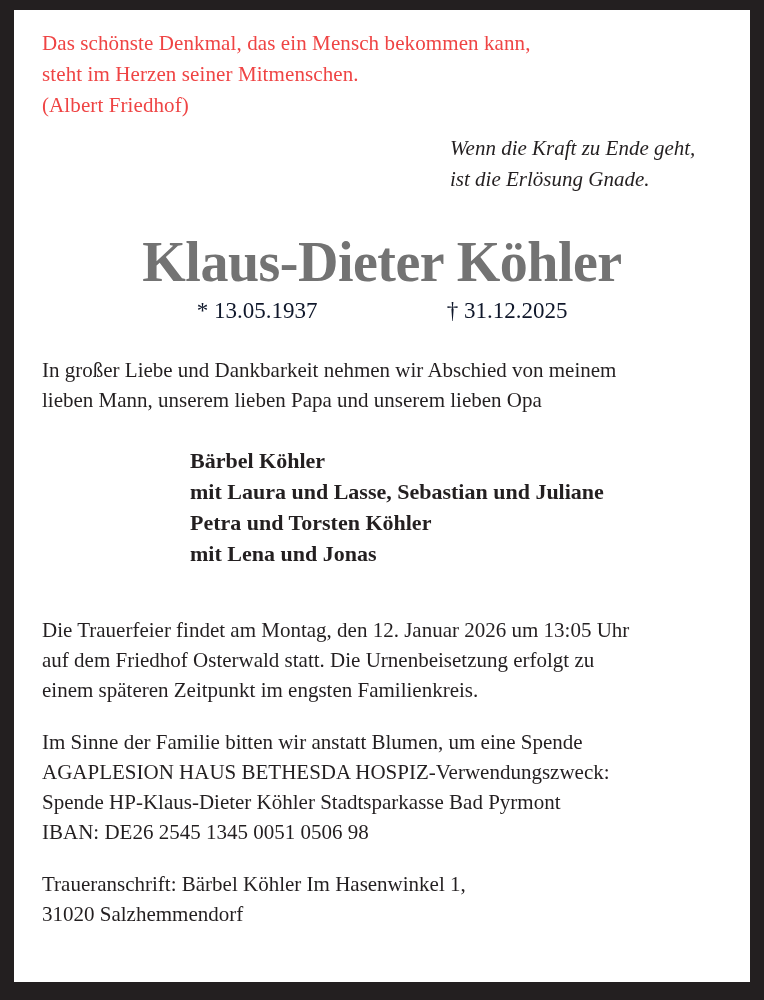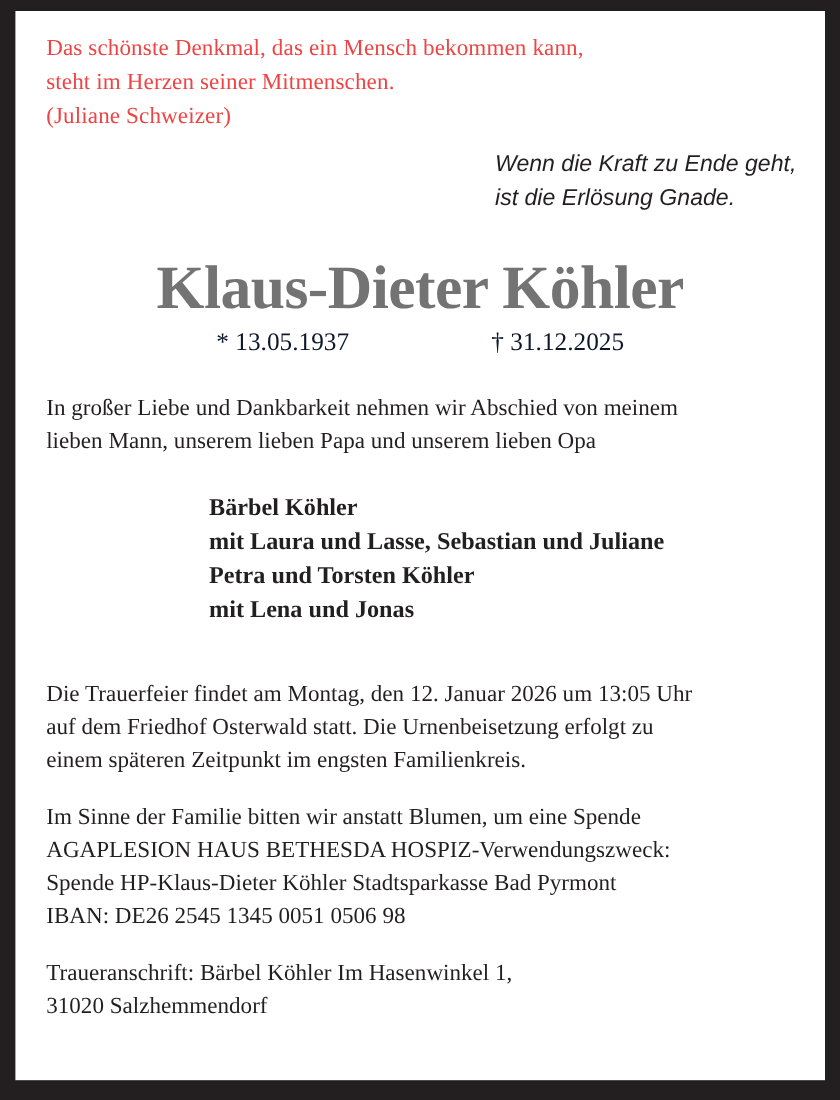--- a/index.html
+++ b/index.html
@@ -31,21 +31,21 @@
   .quote {
     font-family: "Liberation Serif", "DejaVu Serif", serif;
     font-size: 21px;
     line-height: 31px;
     color: #ef4444;
     letter-spacing: 0.1px;
   }
   .quote div { white-space: nowrap; }
 
   .verse {
-    font-family: Liberation Sans, sans-serif;
+    font-family: Liberation Serif, serif;
     font-style: italic;
     font-size: 21px;
     line-height: 31px;
     color: #231f20;
     text-align: left;
     margin-top: 12px;
     padding-left: 408px;
   }
   .verse div { white-space: nowrap; }
 
@@ -103,21 +103,21 @@
 </style>
 </head>
 <body>
 
 <div class="page">
   <div class="card">
 
     <div class="quote">
       <div>Das schönste Denkmal, das ein Mensch bekommen kann,</div>
       <div>steht im Herzen seiner Mitmenschen.</div>
-      <div>(Juliane Schweizer)</div>
+      <div>(Albert Friedhof)</div>
     </div>
 
     <div class="verse">
       <div>Wenn die Kraft zu Ende geht,</div>
       <div>ist die Erlösung Gnade.</div>
     </div>
 
     <div class="name">Klaus-Dieter Köhler</div>
 
     <div class="dates">

